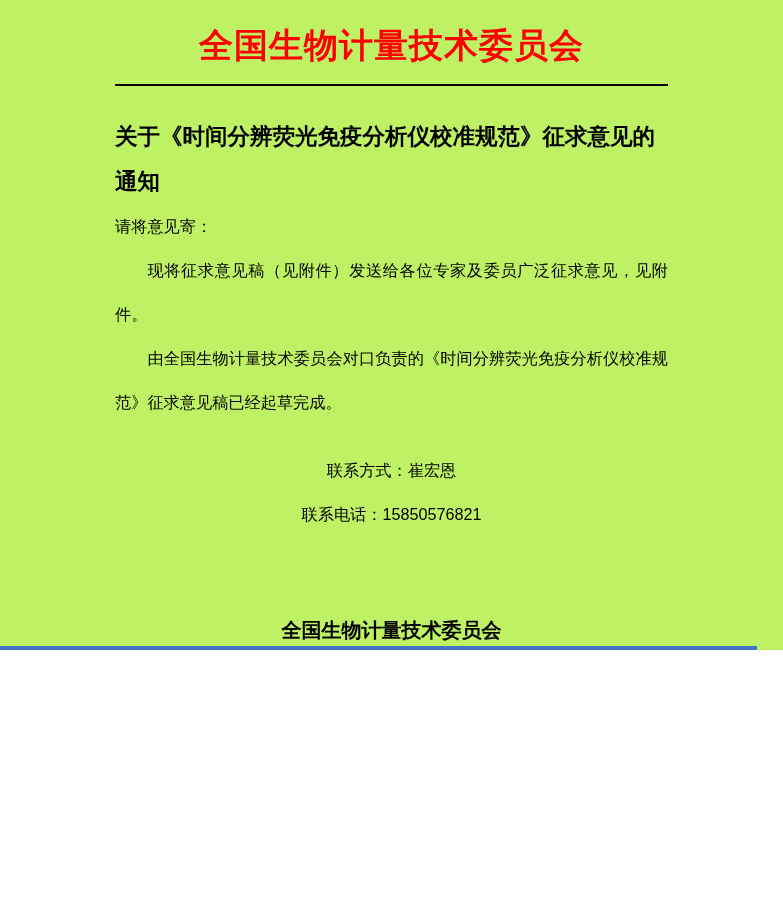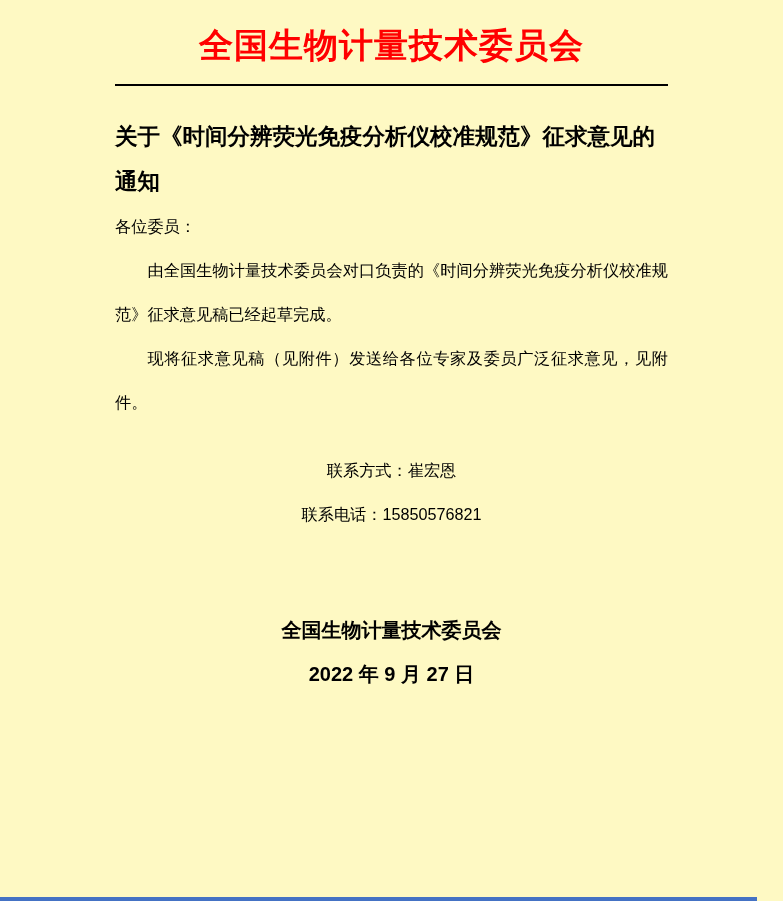--- a/index.html
+++ b/index.html
@@ -1,20 +1,20 @@
 <!DOCTYPE html>
 <html><head>
 <meta charset="utf-8">
 <style>
   html,body{margin:0;padding:0;background:#ffffff;}
   .page{
     position:relative;
-    width:783px;height:901px;
+    width:783px;height:650px;
     margin:0 auto;
-    background:#fef9c3;
+    background:#bef264;
     overflow:hidden;
     font-family:"Liberation Sans","DejaVu Sans",sans-serif;
     color:#000000;
   }
   .org-title{
     margin:22px 0 0 0;
     font-size:34px;
     line-height:46px;
     font-weight:bold;
     letter-spacing:1px;
@@ -85,25 +85,25 @@
   <h1 class="org-title" style="color: rgb(255, 0, 0);">全国生物计量技术委员会</h1>
 
   <hr class="title-rule">
 
   <main class="doc">
 
     <h2 class="doc-heading">关于《时间分辨荧光免疫分析仪校准规范》征求意见的通知</h2>
 
     <div class="body-text">
 
-      <p class="para salutation">各位委员：</p>
+      <p class="para salutation">请将意见寄：</p>
+
+      <p class="para indent">现将征求意见稿（见附件）发送给各位专家及委员广泛征求意见，见附件。</p>
 
       <p class="para indent">由全国生物计量技术委员会对口负责的《时间分辨荧光免疫分析仪校准规范》征求意见稿已经起草完成。</p>
-
-      <p class="para indent">现将征求意见稿（见附件）发送给各位专家及委员广泛征求意见，见附件。</p>
 
 
       <div class="contact">
         <p class="para">
           <span>联系方式：</span><span>崔宏恩</span>
         </p>
         <p class="para">
           <span>联系电话：</span><span>15850576821</span>
         </p>
       </div>

